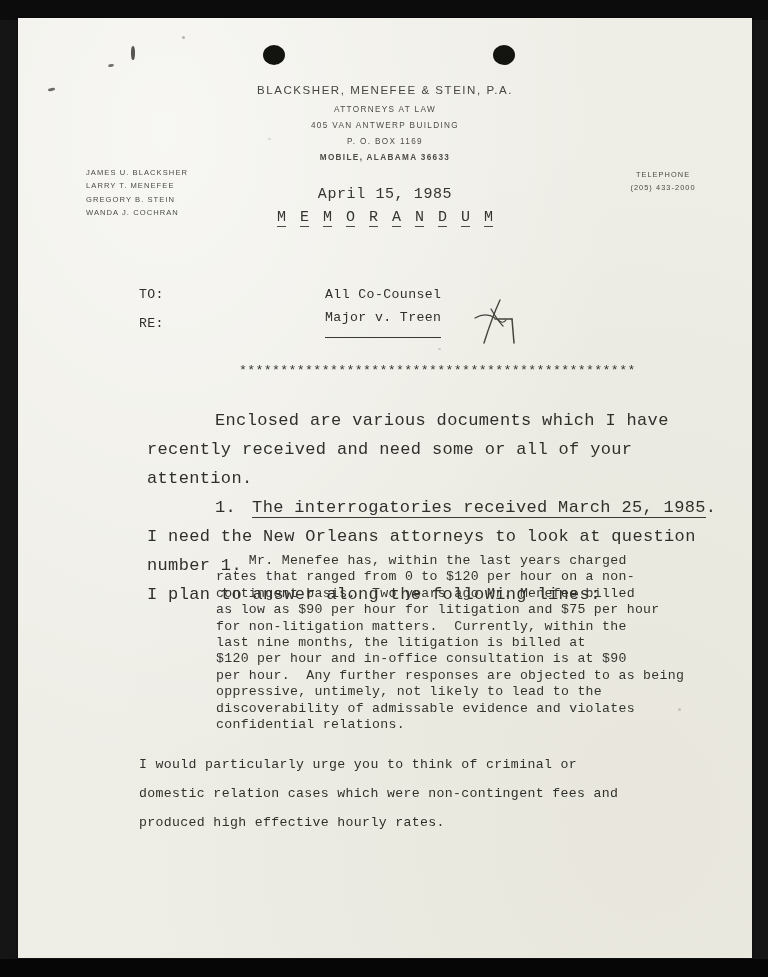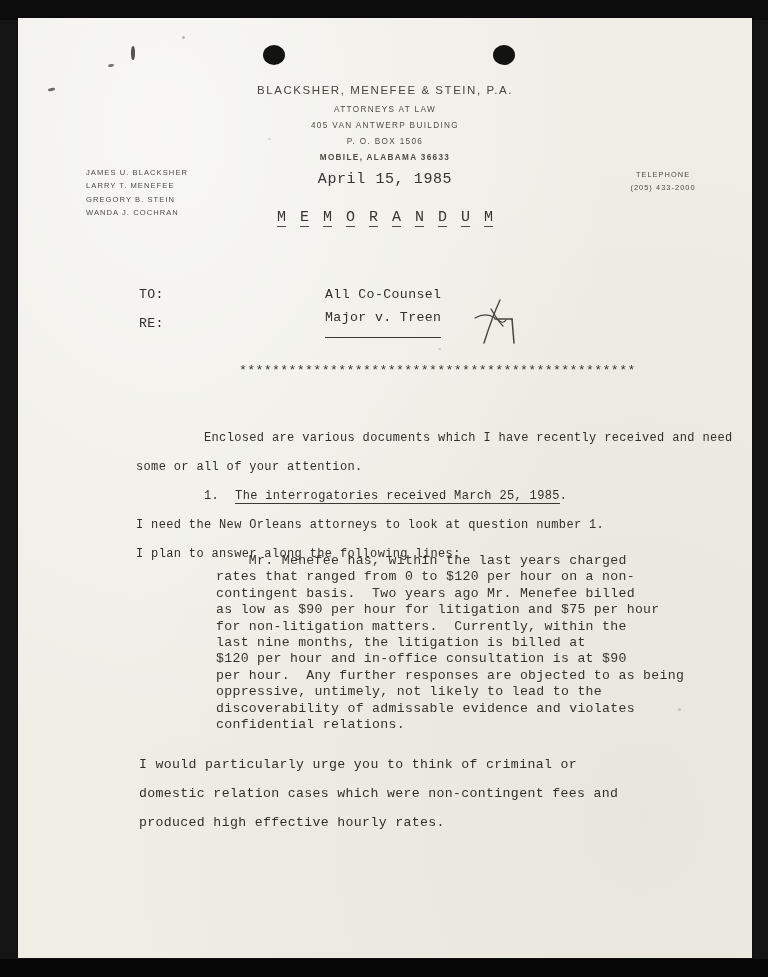--- a/index.html
+++ b/index.html
@@ -91,21 +91,21 @@
     letter-spacing: 1.35px;
     color: #4d4c46;
     margin-bottom: 7px;
   }
   .lh-sub.tight { margin-bottom: 6px; font-weight: bold; }
   #letterhead-date {
     font-family: "Liberation Mono", "DejaVu Sans Mono", monospace;
     font-size: 15px;
     letter-spacing: 0.6px;
     color: #35342f;
-    margin-top: 9px;
+    margin-top: 24px;
   }
 
   
   #attorney-list {
     position: absolute;
     left: 68px;
     top: 148px;
     font-family: "Liberation Sans", sans-serif;
     font-size: 7.6px;
     letter-spacing: 1.05px;
@@ -184,27 +184,26 @@
     color: #35342f;
     letter-spacing: 0.35px;
     text-indent: 100px;
     white-space: nowrap;
     overflow: hidden;
   }
 
   
   #body-text {
     position: absolute;
-    left: 118px;
+    left: 129px;
     top: 388px;
     width: 600px;
-    font-size: 12px;
+    font-size: 17px;
     color: #302f2b;
     letter-spacing: 0.35px;
-    margin-top: 18px;
   }
   .para {
     line-height: 29px;
     margin: 0;
     white-space: pre-wrap;
   }
   .para.indent-first { text-indent: 68px; }
   .numbered-line { line-height: 29px; margin: 0; }
   .numbered-line .num { margin-left: 68px; margin-right: 16px; }
   .u { border-bottom: 1px solid #3a3934; }
@@ -247,21 +246,21 @@
   <div class="speck" style="left:660px; top:690px; width:3px;  height:3px;  opacity:.2;"></div>
   <div class="speck" style="left:250px; top:120px; width:3px;  height:2px;  opacity:.18;"></div>
 
   <div class="punch-hole" id="punch-left"></div>
   <div class="punch-hole" id="punch-right"></div>
 
   <div id="letterhead">
     <div class="lh-firm">BLACKSHER, MENEFEE &amp; STEIN, P.A.</div>
     <div class="lh-sub">ATTORNEYS AT LAW</div>
     <div class="lh-sub">405 VAN ANTWERP BUILDING</div>
-    <div class="lh-sub">P. O. BOX 1506</div>
+    <div class="lh-sub">P. O. BOX 1169</div>
     <div class="lh-sub tight">MOBILE, ALABAMA  36633</div>
     <div id="letterhead-date">April 15, 1985</div>
   </div>
 
   <div id="attorney-list">
     <div>JAMES U. BLACKSHER</div>
     <div>LARRY T. MENEFEE</div>
     <div>GREGORY B. STEIN</div>
     <div>WANDA J. COCHRAN</div>
   </div>

